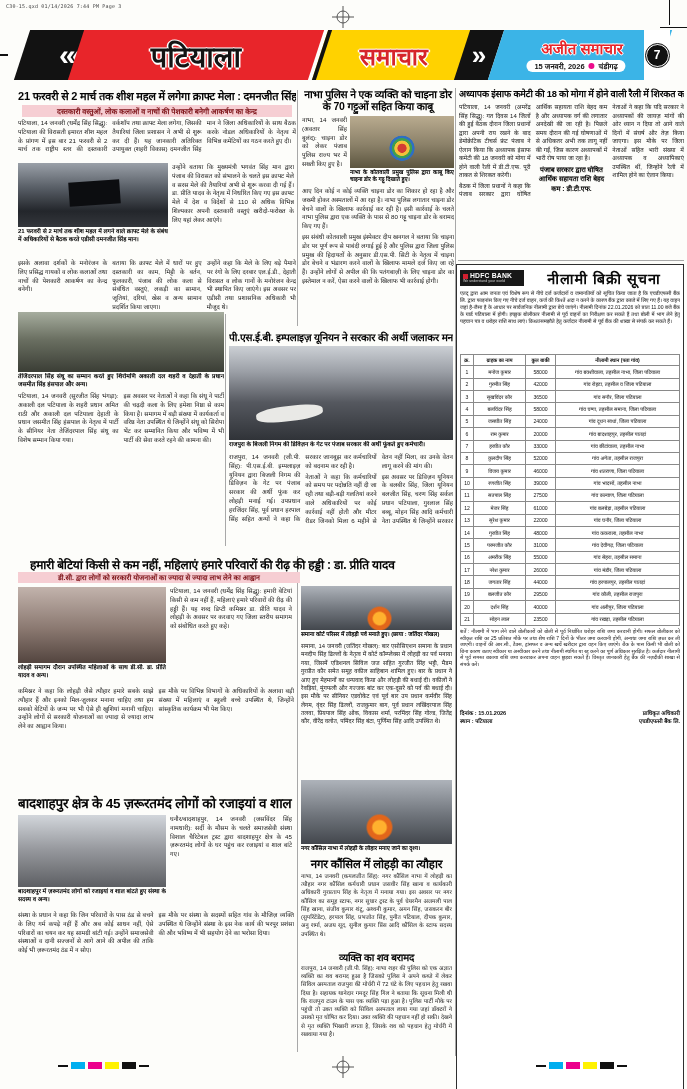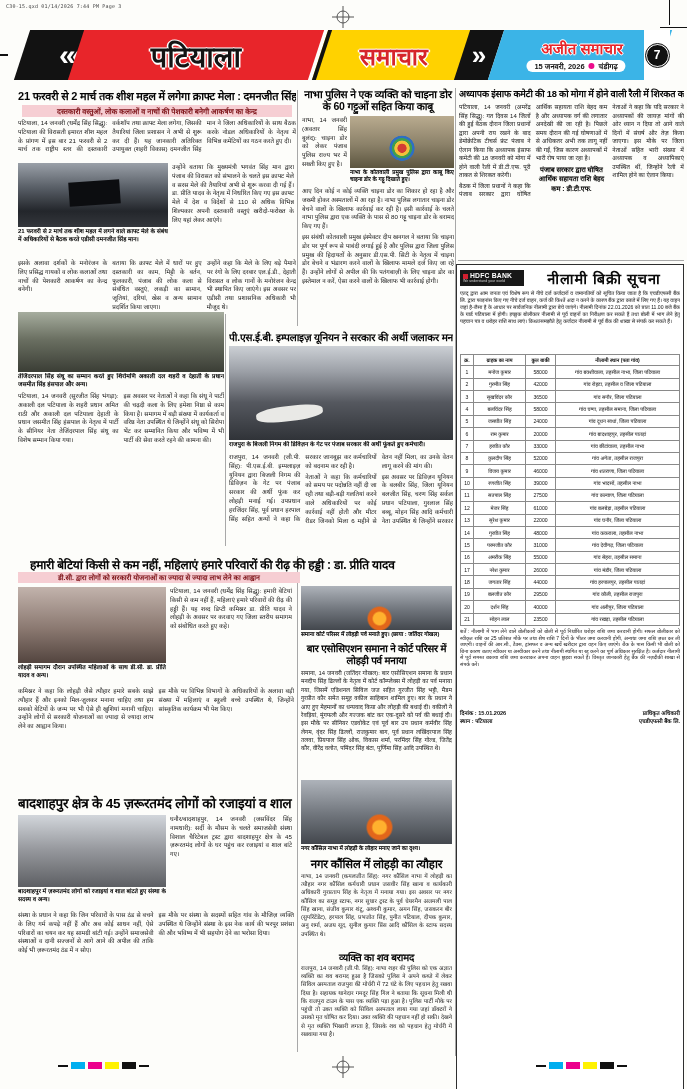--- a/index.html
+++ b/index.html
@@ -130,21 +130,21 @@
         </div>
     </div>
     <div class="t cols3" style="height:56px;margin-top:2px;">
       <p>इसके अलावा दर्शकों के मनोरंजन के लिए प्रसिद्ध गायकों व लोक कलाओं तथा नाचों की पेशकारी आकर्षण का केन्द्र बनेगी।</p>
       <p>बताया कि क्राफ्ट मेले में धारों पर हुए दस्तकारी का काम, मिट्टी के बर्तन, फुलकारी, पंजाब की लोक कला से संबंधित वस्तुएं, लकड़ी का सामान, जूतियां, दरियां, खेस व अन्य सामान प्रदर्शित किया जाएगा।</p>
       <p>उन्होंने कहा कि मेले के लिए बड़े पैमाने पर रंगो के लिए दरबार एल.ई.डी., देहाती विरासत व लोक गानों के मनोरंजन केन्द्र भी स्थापित किए जाएंगे। इस अवसर पर एडीसी तथा प्रशासनिक अधिकारी भी मौजूद थे।</p>
     </div>
   </div>
 
   <div class="abs" style="left:302px;top:88px;width:152px;">
-    <div class="hl ctr" style="font-size:10.5px;line-height:1.15;height:26px;">नाभा पुलिस ने एक व्यक्ति को चाइना डोर के 60 गट्टुओं सहित किया काबू</div>
+    <div class="hl ctr" style="font-size:10.5px;line-height:1.15;height:26px;">नाभा पुलिस ने एक व्यक्ति को चाइना डोर के 70 गट्टुओं सहित किया काबू</div>
     <div style="display:flex;gap:3px;margin-top:2px;">
       <div class="t" style="width:45px;height:70px;">
           <p>नाभा, 14 जनवरी (अवतार सिंह बुलंद): चाइना डोर को लेकर पंजाब पुलिस राज्य भर में सख्ती किए हुए है।</p>
         </div>
       <div style="width:104px;flex:none;">
         <div class="fig ph-china" style="width:104px;height:52px;"></div>
         <div class="cap" style="height:17px;margin-top:1px;font-size:5.7px;">नाभा के कोतवाली प्रमुख पुलिस द्वारा काबू किए चाइना डोर के गट्टू दिखाते हुए।</div>
       </div>
     </div>
     <div class="t" style="height:142px;margin-top:1px;">
@@ -201,21 +201,20 @@
     </div>
     <div class="t cols2" style="height:82px;margin-top:2px;">
       <p>कमिश्नर ने कहा कि लोहड़ी जैसे त्यौहार हमारे सबके साझे त्यौहार हैं और इनको मिल-जुलकर मनाना चाहिए तथा हम सबको बेटियों के जन्म पर भी ऐसे ही खुशियां मनानी चाहिए। उन्होंने लोगों से सरकारी योजनाओं का ज्यादा से ज्यादा लाभ लेने का आह्वान किया।</p>
       <p>इस मौके पर विभिन्न विभागों के अधिकारियों के अलावा बड़ी संख्या में महिलाएं व स्कूली बच्चे उपस्थित थे, जिन्होंने सांस्कृतिक कार्यक्रम भी पेश किए।</p>
     </div>
   </div>
 
   <div class="abs" style="left:301px;top:586px;width:151px;">
     <div class="fig ph-fire" style="width:151px;height:44px;"></div>
     <div class="cap" style="height:10px;margin-top:1px;font-size:5.7px;">समाना कोर्ट परिसर में लोहड़ी पर्व मनाते हुए। (छाया : जतिंदर गोखल)</div>
-    <div class="hl ctr" style="font-size:10px;line-height:1.15;height:25px;margin-top:2px;">बार एसोसिएशन समाना ने कोर्ट परिसर में लोहड़ी पर्व मनाया</div>
     <div class="t" style="height:104px;margin-top:1px;font-size:5.9px;">
       <p>समाना, 14 जनवरी (जतिंदर गोखल): बार एसोसिएशन समाना के प्रधान मनदीप सिंह ढिल्लों के नेतृत्व में कोर्ट कॉम्प्लेक्स में लोहड़ी का पर्व मनाया गया, जिसमें एडिशनल सिविल जज सहित गुरजीत सिंह भट्टी, मैडम गुरप्रीत कौर समेत समूह वकील साहिबान शामिल हुए। बार के प्रधान ने आए हुए मेहमानों का धन्यवाद किया और लोहड़ी की बधाई दी। वकीलों ने रेवड़ियां, मूंगफली और गज्जक बांट कर एक-दूसरे को पर्व की बधाई दी। इस मौके पर सीनियर एडवोकेट एवं पूर्व बार उप प्रधान कर्मवीर सिंह लेगम, वृंदर सिंह ढिल्लों, राजकुमार बाग, पूर्व प्रधान लखिंदरपाल सिंह तलवा, प्रियपाल सिंह ओक, विकास शर्मा, परमिंदर सिंह गोल्ड, जितेंद्र कौर, वीरेंद्र वलोत, पमिंदर सिंह बंटा, पूर्णिमा सिंह आदि उपस्थित थे।</p>
     </div>
   </div>
 
   <div class="abs" style="left:18px;top:794px;width:276px;">
     <div class="hl nw" style="font-size:13.5px;">बादशाहपुर क्षेत्र के 45 ज़रूरतमंद लोगों को रजाइयां व शाल बांटे</div>
     <div style="display:flex;gap:4px;margin-top:3px;">
       <div style="width:148px;flex:none;">
         <div class="fig ph-badshah" style="width:148px;height:72px;"></div>

